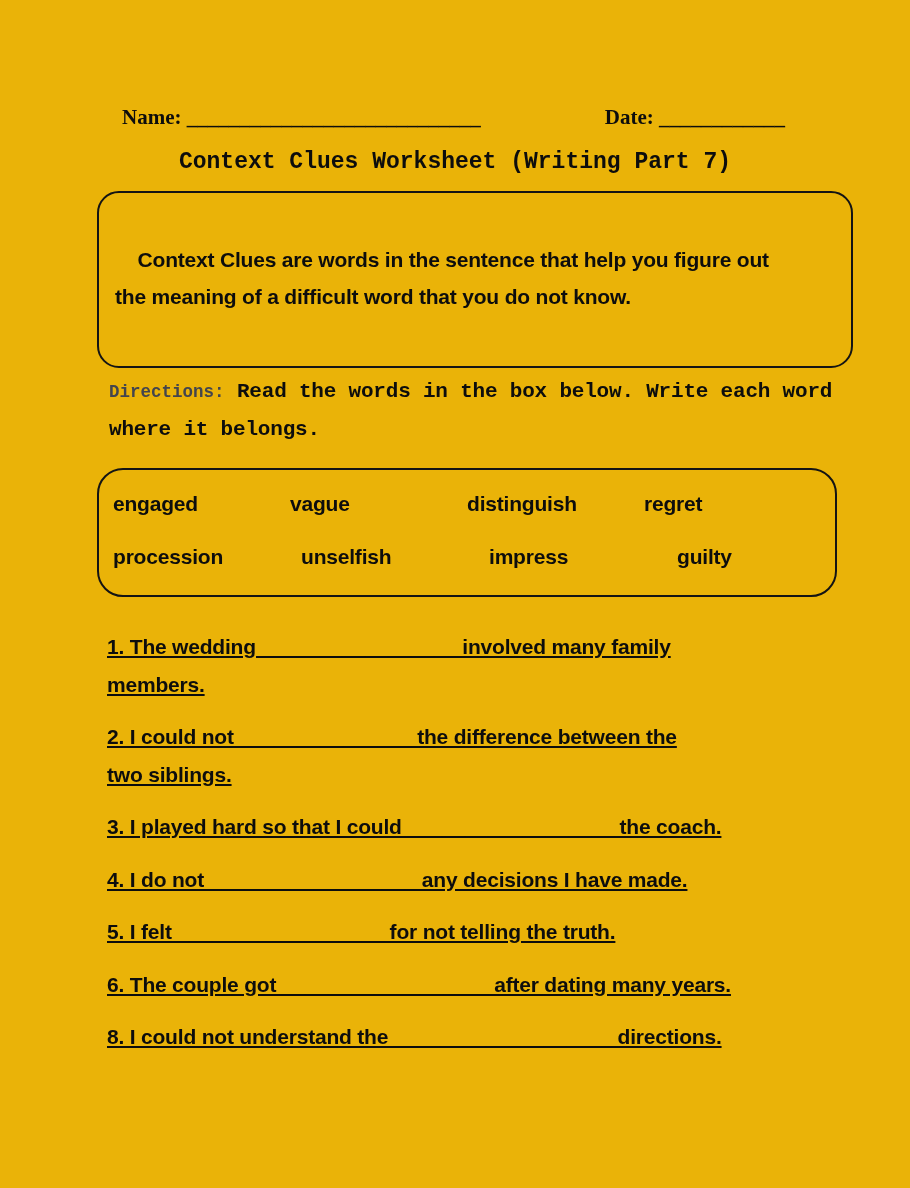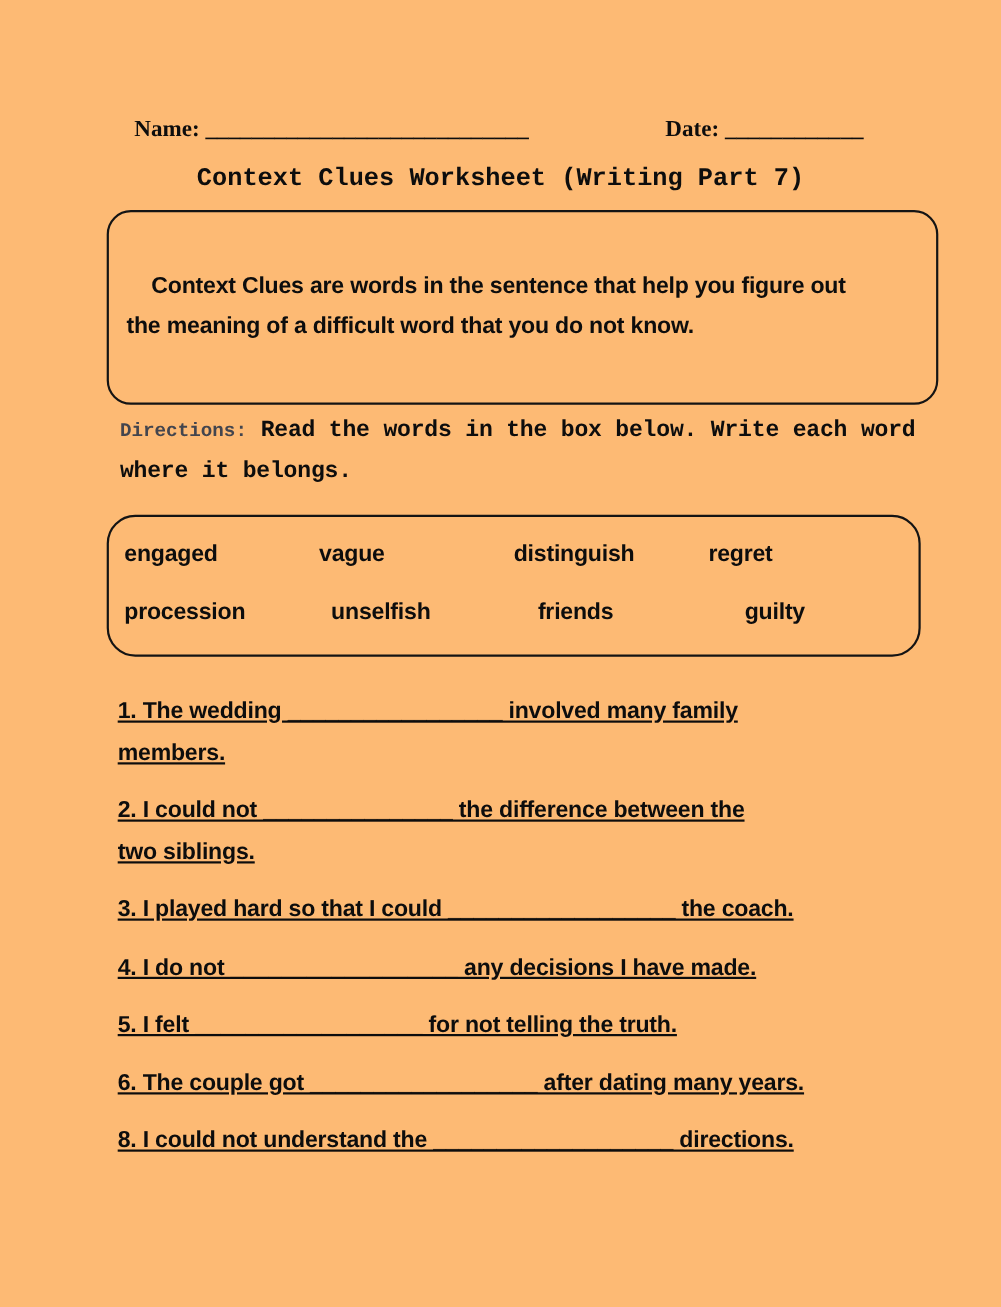--- a/index.html
+++ b/index.html
@@ -1,19 +1,19 @@
 <!DOCTYPE html>
 <html><head>
 <meta charset="utf-8">
 <style>
   html,body { margin:0; padding:0; background:#ffffff; }
   .page {
     position:relative;
     width:910px; height:1188px;
-    background:#fdba74;
+    background:#eab308;
     color:#0d0d0d;
     font-family:"Liberation Sans", sans-serif;
     box-sizing:border-box;
     padding-top:104px;
     overflow:hidden;
   }
   
   .header-row {
     display:flex;
     justify-content:space-between;
@@ -121,21 +121,21 @@
   <div class="word-bank">
     <div class="wb-row">
       <span>engaged</span>
       <span>vague</span>
       <span>distinguish</span>
       <span>regret</span>
     </div>
     <div class="wb-row">
       <span>procession</span>
       <span>unselfish</span>
-      <span>friends</span>
+      <span>impress</span>
       <span>guilty</span>
     </div>
   </div>
 
   <div class="sentences">
     <p class="sentence">1. The wedding _________________ involved many family
 members.</p>
     <p class="sentence">2. I could not _______________ the difference between the
 two siblings.</p>
     <p class="sentence">3. I played hard so that I could __________________ the coach.</p>

